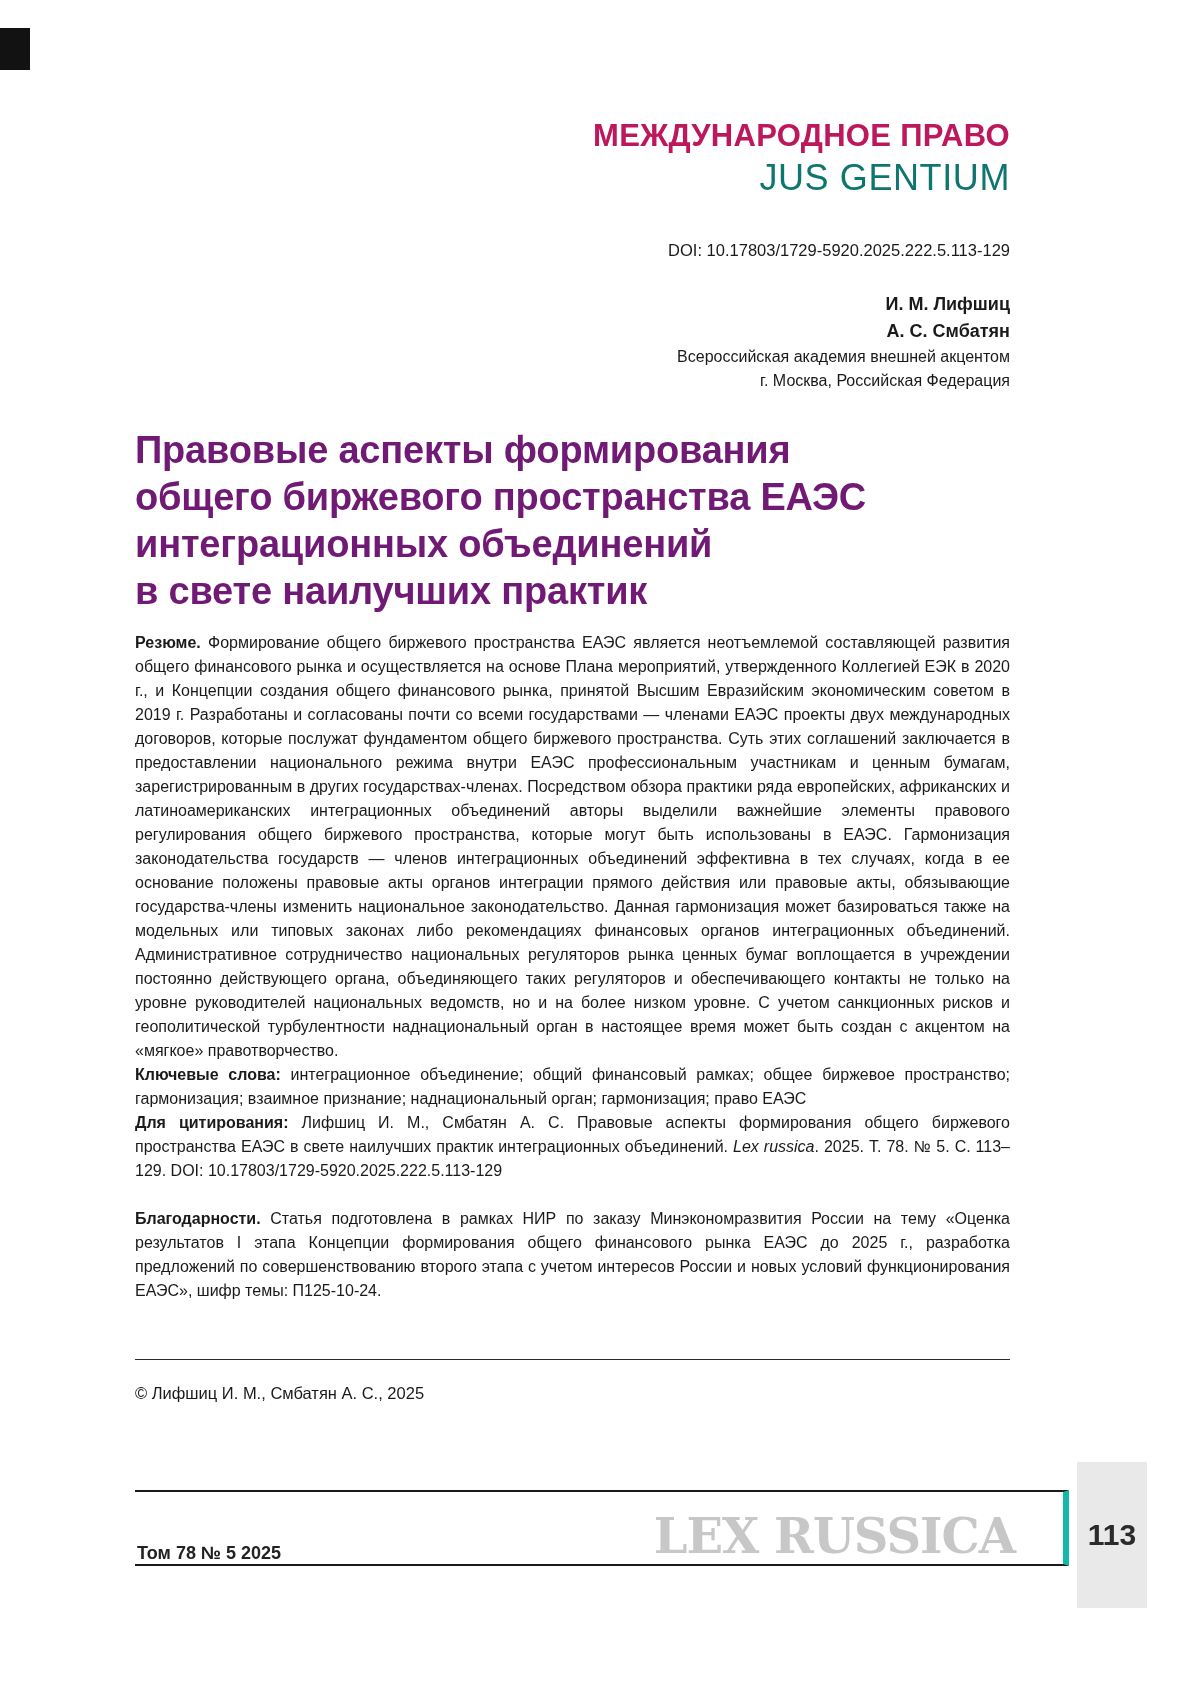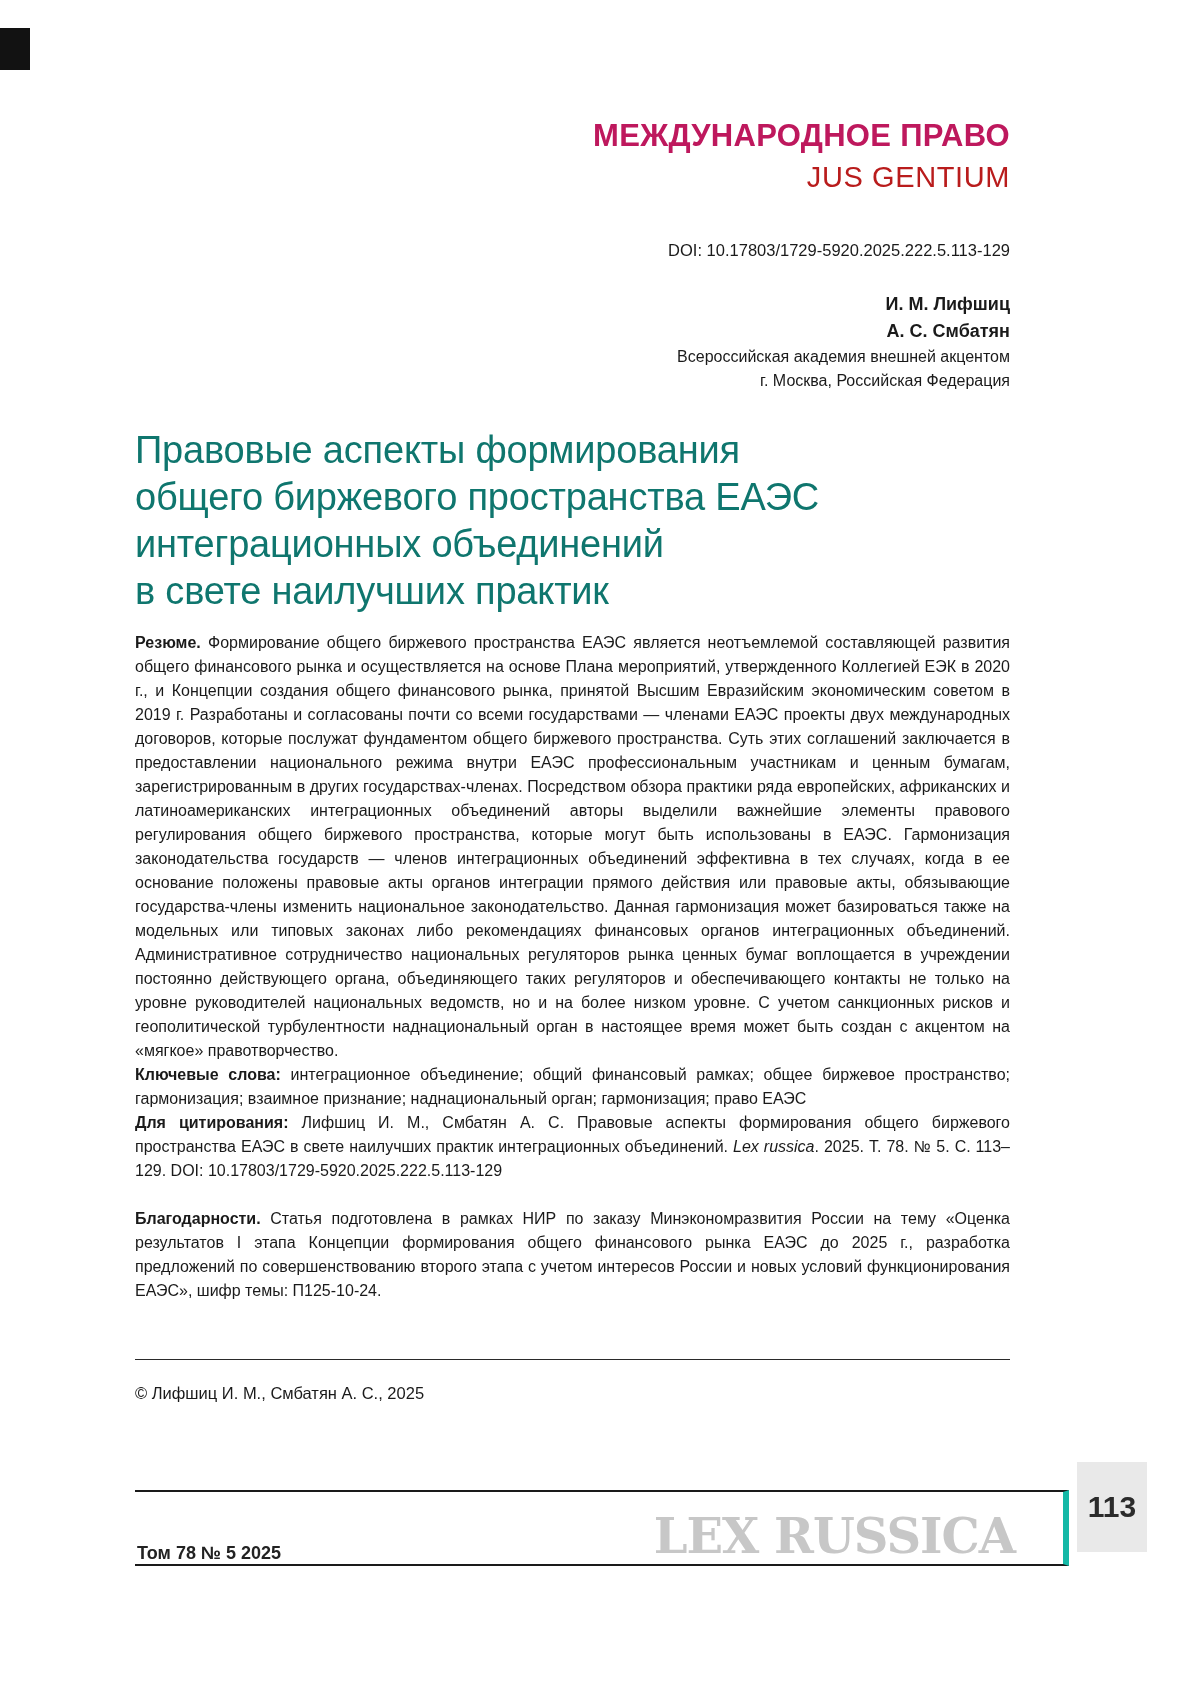--- a/index.html
+++ b/index.html
@@ -15,29 +15,29 @@
   .corner-mark {
     position: absolute;
     left: 0; top: 28px;
     width: 30px; height: 42px;
     background: #121212;
   }
   .content { padding: 116px 190px 0 135px; }
 
   .section-header { text-align: right; }
   .section-ru { font-size: 31px; font-weight: bold; color: #be185d; letter-spacing: 0.3px; line-height: 40px; }
-  .section-la { font-size: 29px; font-weight: normal; color: #b91c1c; letter-spacing: 0.6px; line-height: 35px; margin-top: 4px; }
+  .section-la { font-size: 36px; font-weight: normal; color: #0f766e; letter-spacing: 0.6px; line-height: 35px; margin-top: 4px; }
 
   .doi { margin-top: 44px; font-size: 16.5px; line-height: 22px; text-align: right; }
 
   .authors { margin-top: 30px; text-align: right; }
   .author-name { font-size: 18px; font-weight: bold; line-height: 27px; text-align: right; }
   .affiliation { font-size: 16px; line-height: 24px; }
 
-  .title { margin: 34px 0 0 0; font-size: 38px; font-weight: normal; color: #0f766e; line-height: 47px; letter-spacing: -0.2px; }
+  .title { margin: 34px 0 0 0; font-size: 38px; font-weight: bold; color: #701a75; line-height: 47px; letter-spacing: -0.2px; }
   .title span { display: block; }
 
   .body-block { margin-top: 16px; }
   .para { margin: 0; font-size: 16px; line-height: 24px; text-align: justify; color: #1a1a1a; }
   .para .lbl { font-weight: bold; }
   .para .ital { font-style: italic; }
   .ack { margin-top: 24px; }
 
   .rule { border: none; border-top: 1.5px solid #2a2a2a; margin: 56px 0 0 0; }
   .copyright { margin-top: 22px; font-size: 16.5px; line-height: 22px; }
@@ -59,21 +59,21 @@
     font-weight: bold;
     font-size: 48px;
     color: #c7c7c7;
     letter-spacing: -1px;
     padding-right: 48px;
     user-select: none;
   }
   .page-number-box {
     position: absolute;
     left: 1077px; top: 1462px;
-    width: 70px; height: 90px;
+    width: 70px; height: 146px;
     background: #e9e9e9;
     display: flex;
     align-items: center;
     justify-content: center;
   }
   .page-number { font-size: 30px; font-weight: bold; color: #2b2b2b; }
 </style>
 </head>
 <body>
 

